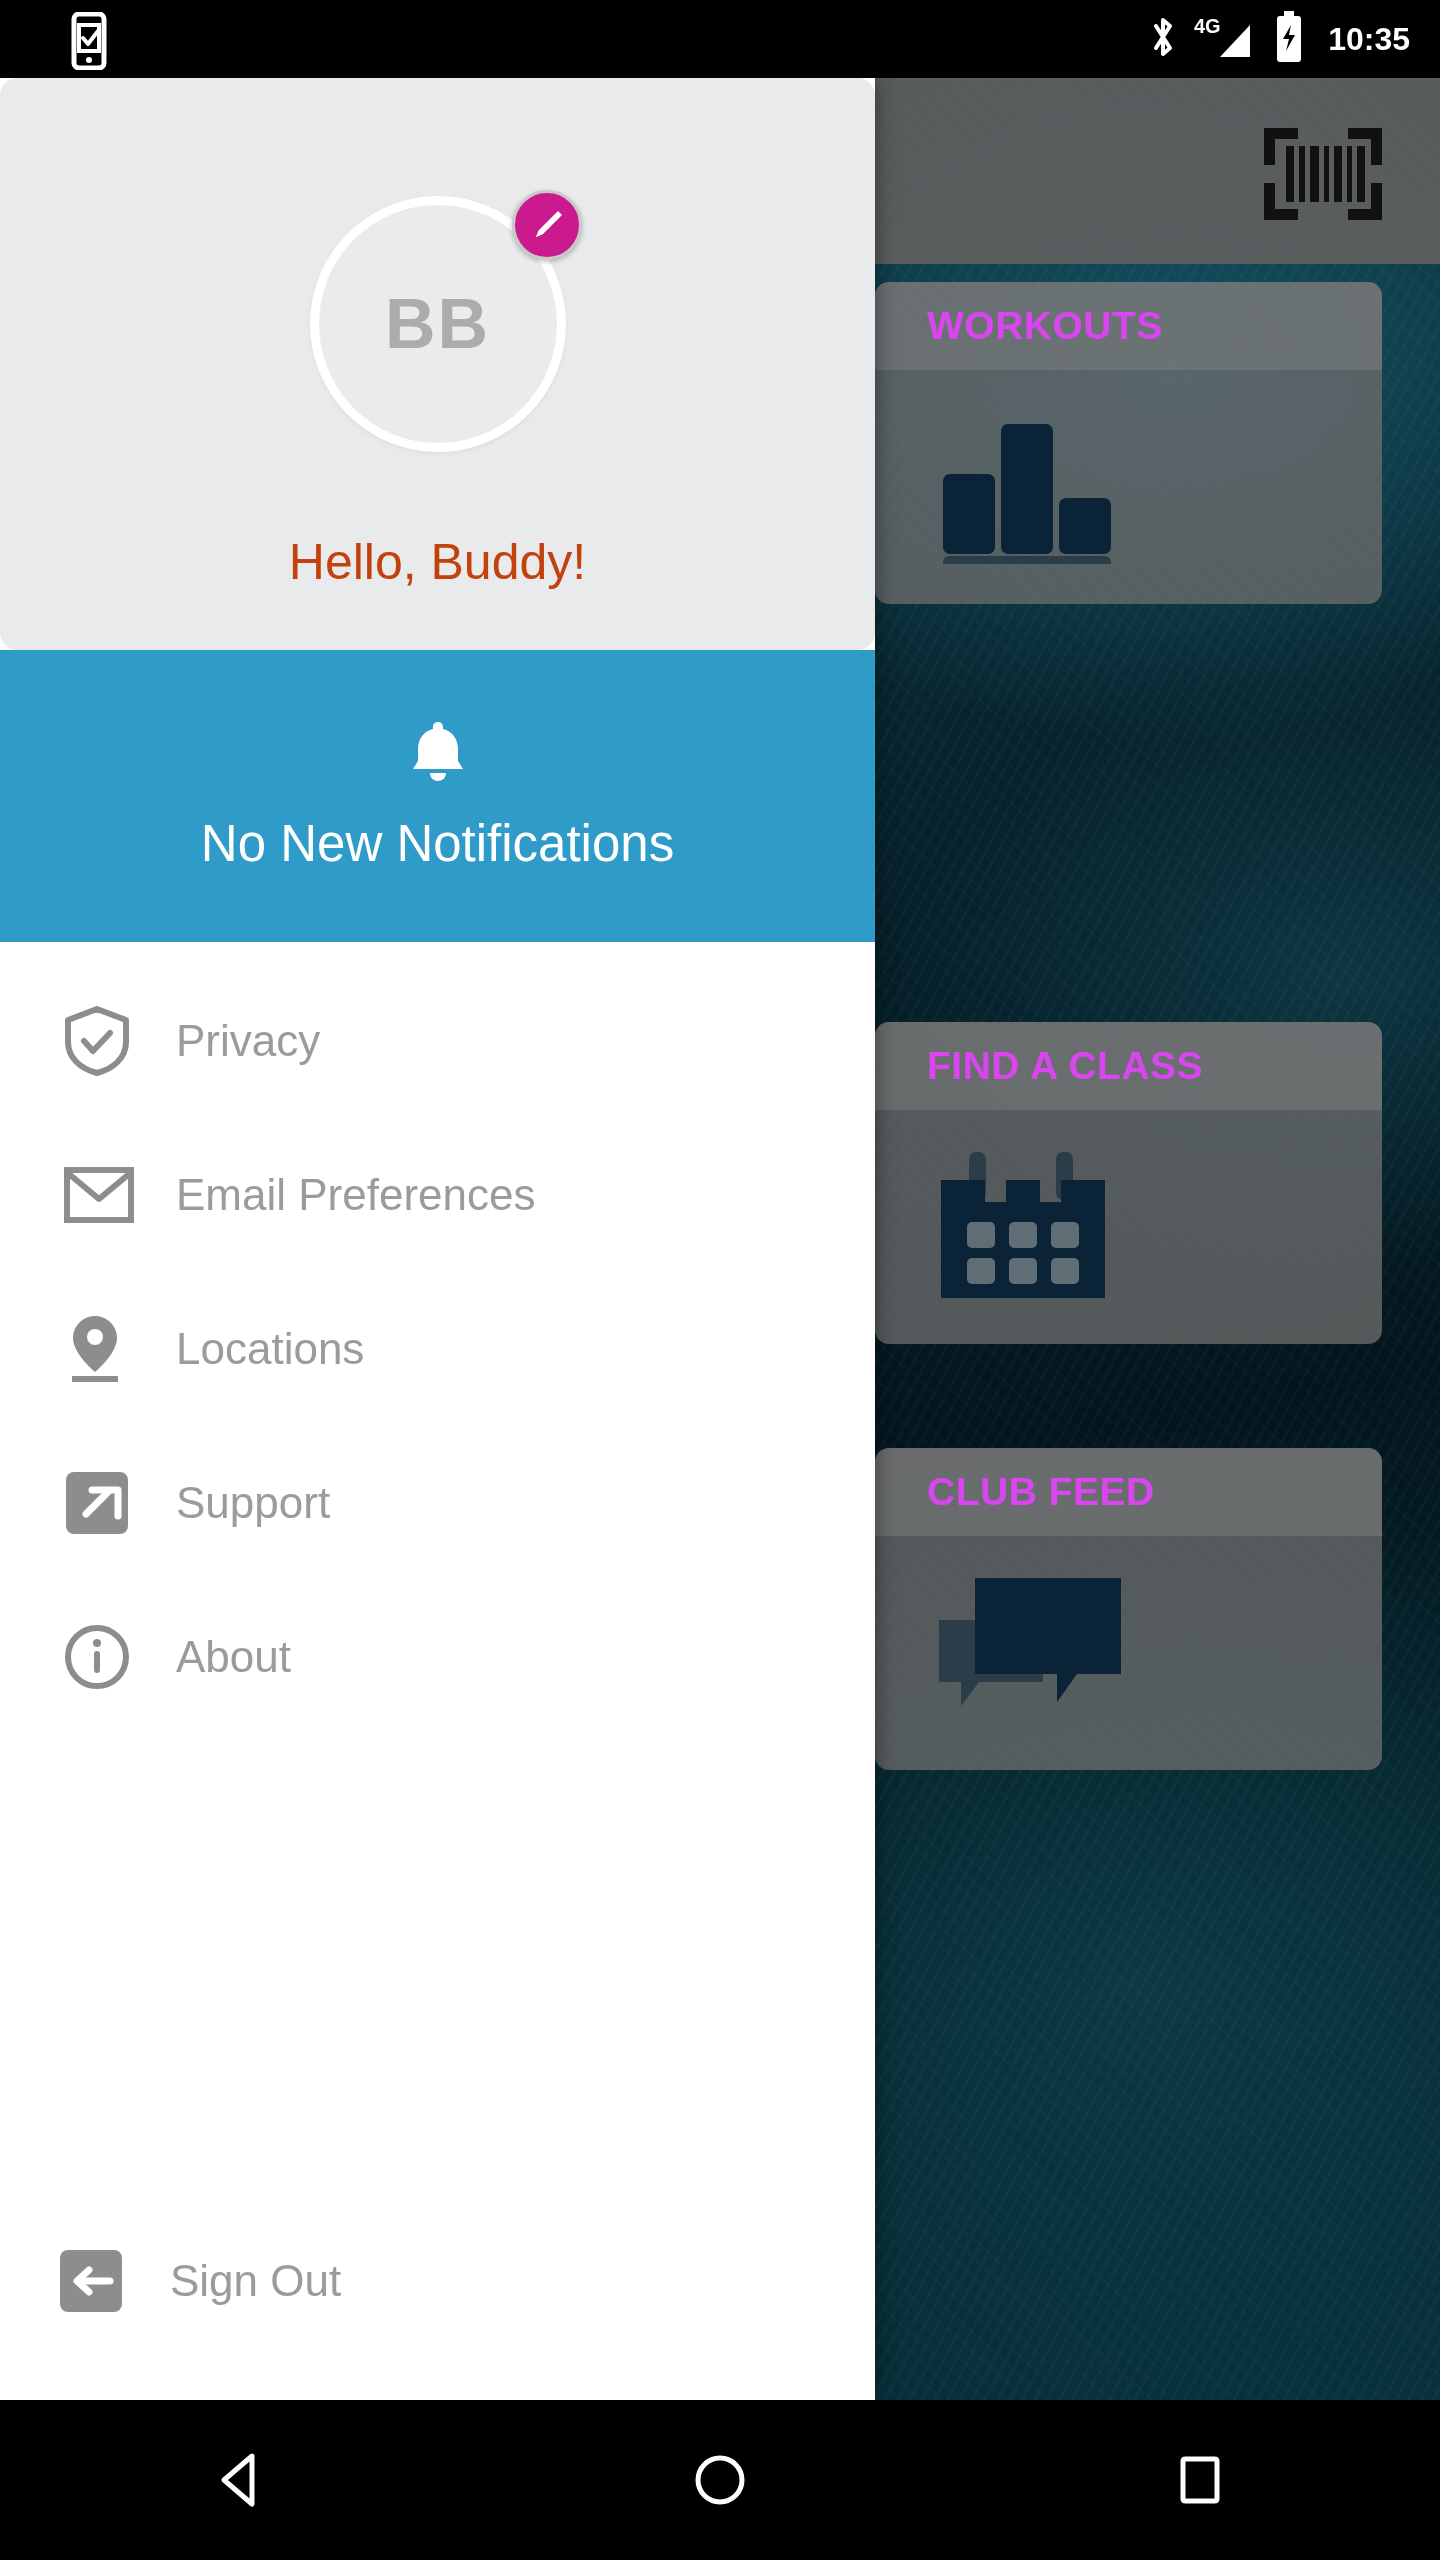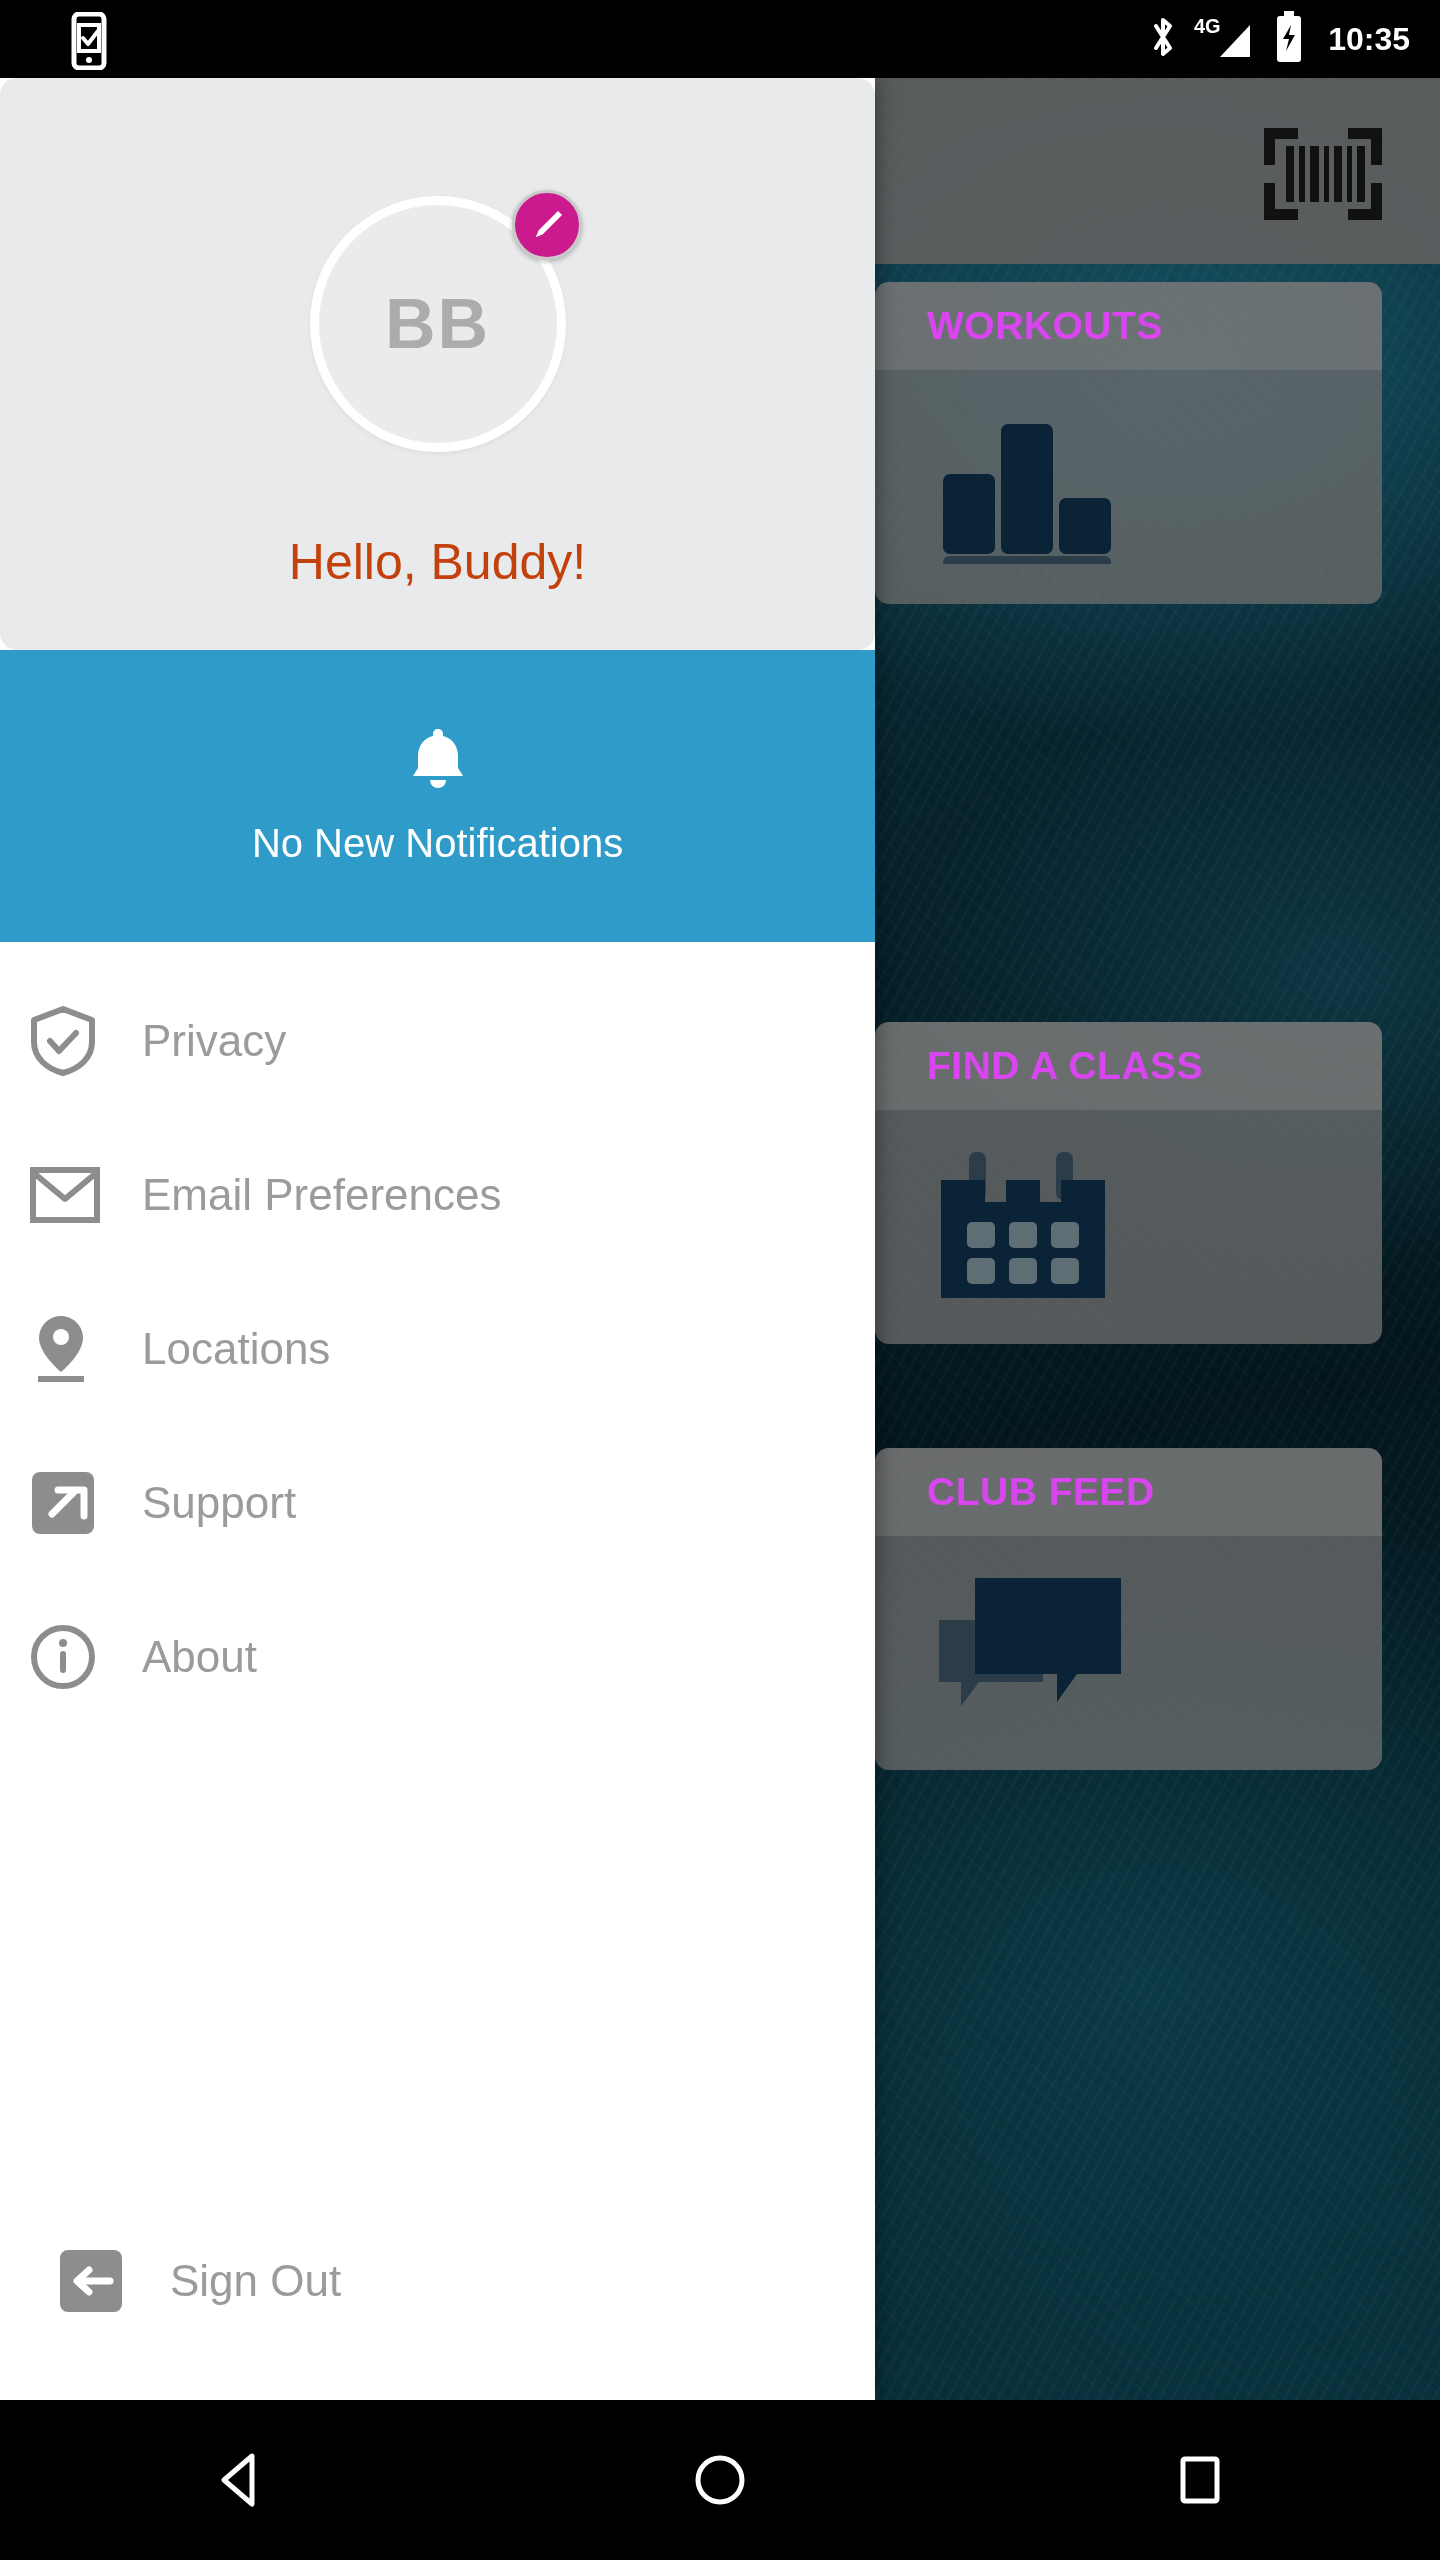--- a/index.html
+++ b/index.html
@@ -92,25 +92,25 @@
   #greeting {
     position:absolute; left:0; right:0; top:455px; text-align:center;
     font-size:50px; color:#c2410c; font-weight:normal;
   }
 
   #notif-banner {
     flex:0 0 auto; height:292px; background:#2f9bc9;
     display:flex; flex-direction:column; align-items:center; justify-content:center;
     cursor:pointer;
   }
-  #notif-label { color:#fff; font-size:40px; margin-top:28px; }
+  #notif-label { color:#fff; font-size:51px; margin-top:28px; }
 
   #menu-list { flex:1 1 auto; padding-top:22px; }
   .menu-item {
-    height:154px; display:flex; align-items:center; padding-left:30px; cursor:pointer;
+    height:154px; display:flex; align-items:center; padding-left:64px; cursor:pointer;
   }
   .menu-icon { width:98px; display:flex; align-items:center; justify-content:flex-start; }
   .menu-label { font-size:44px; color:#9b9b9b; margin-left:14px; }
 
   #signout-wrap { flex:0 0 auto; padding-bottom:54px; }
   #signout-item { height:130px; display:flex; align-items:center; padding-left:58px; cursor:pointer; }
 
   
   #status-bar {
     position:absolute; left:0; top:0; width:1440px; height:78px; background:#000; z-index:50;

